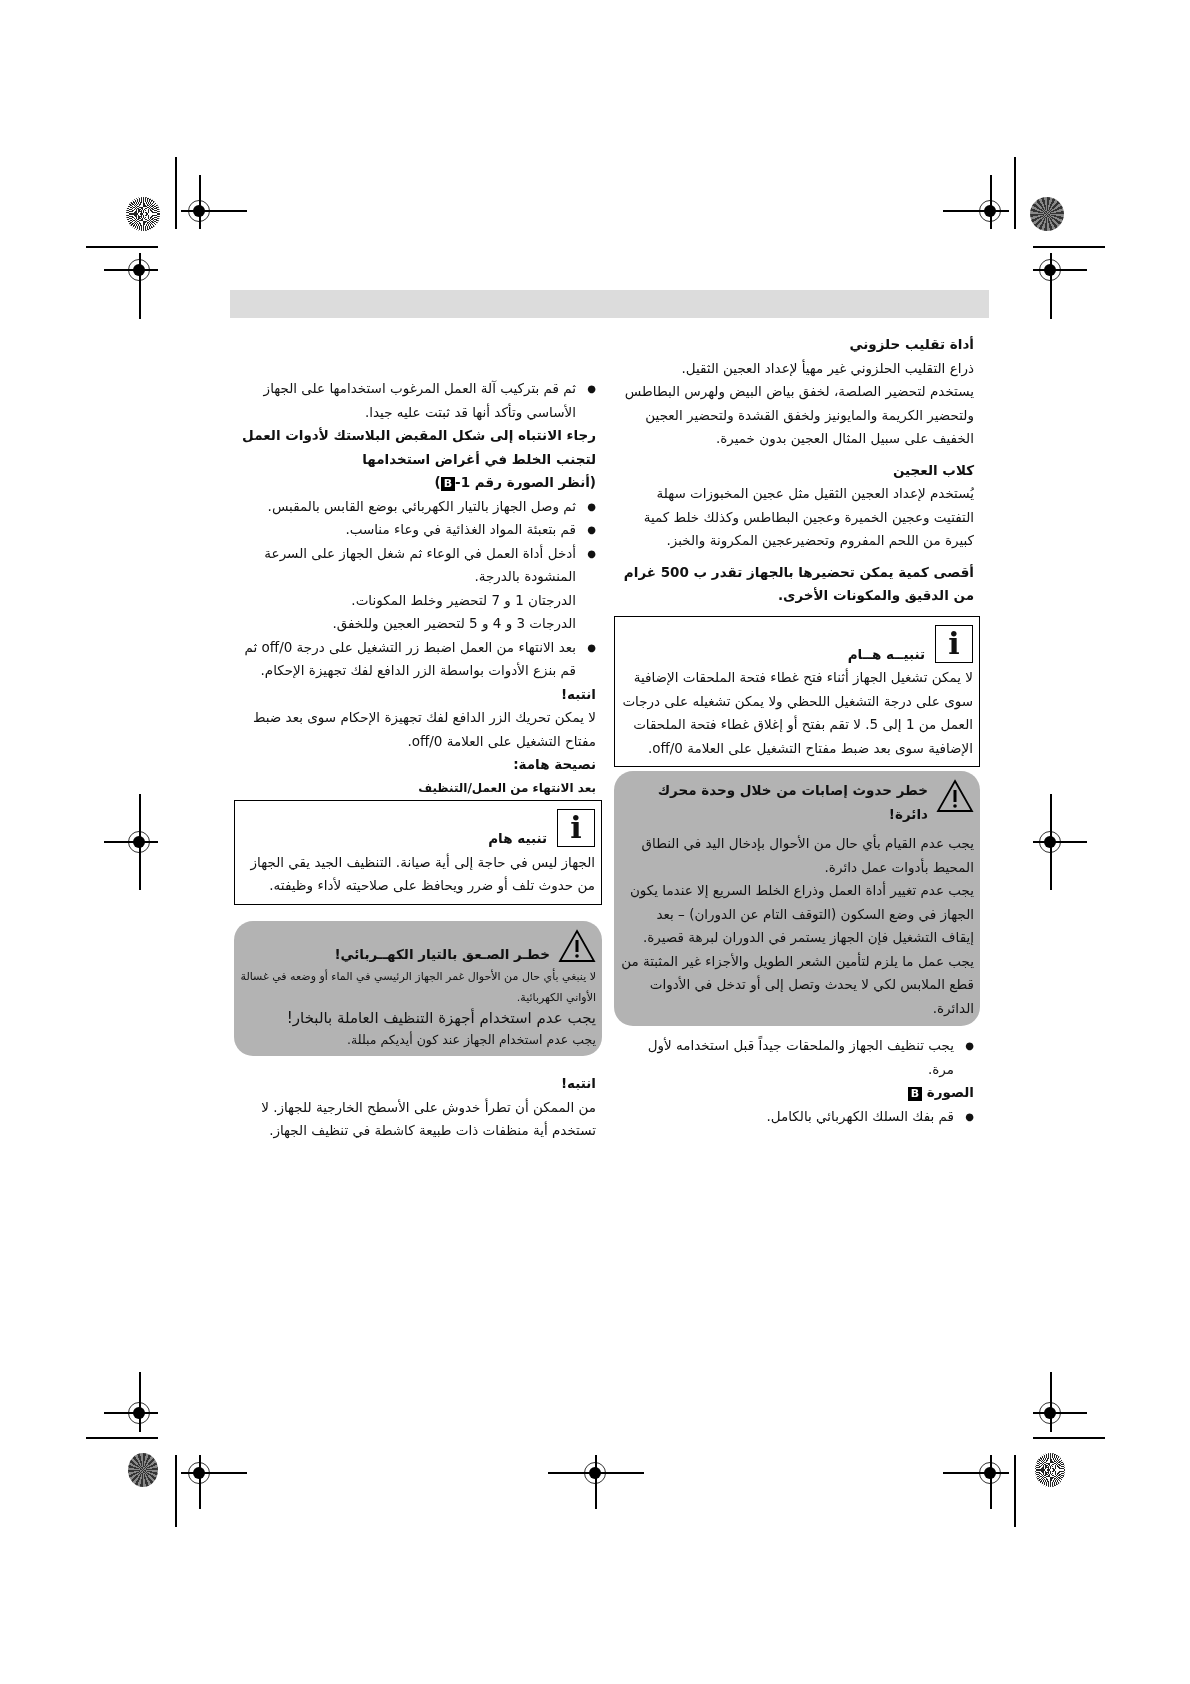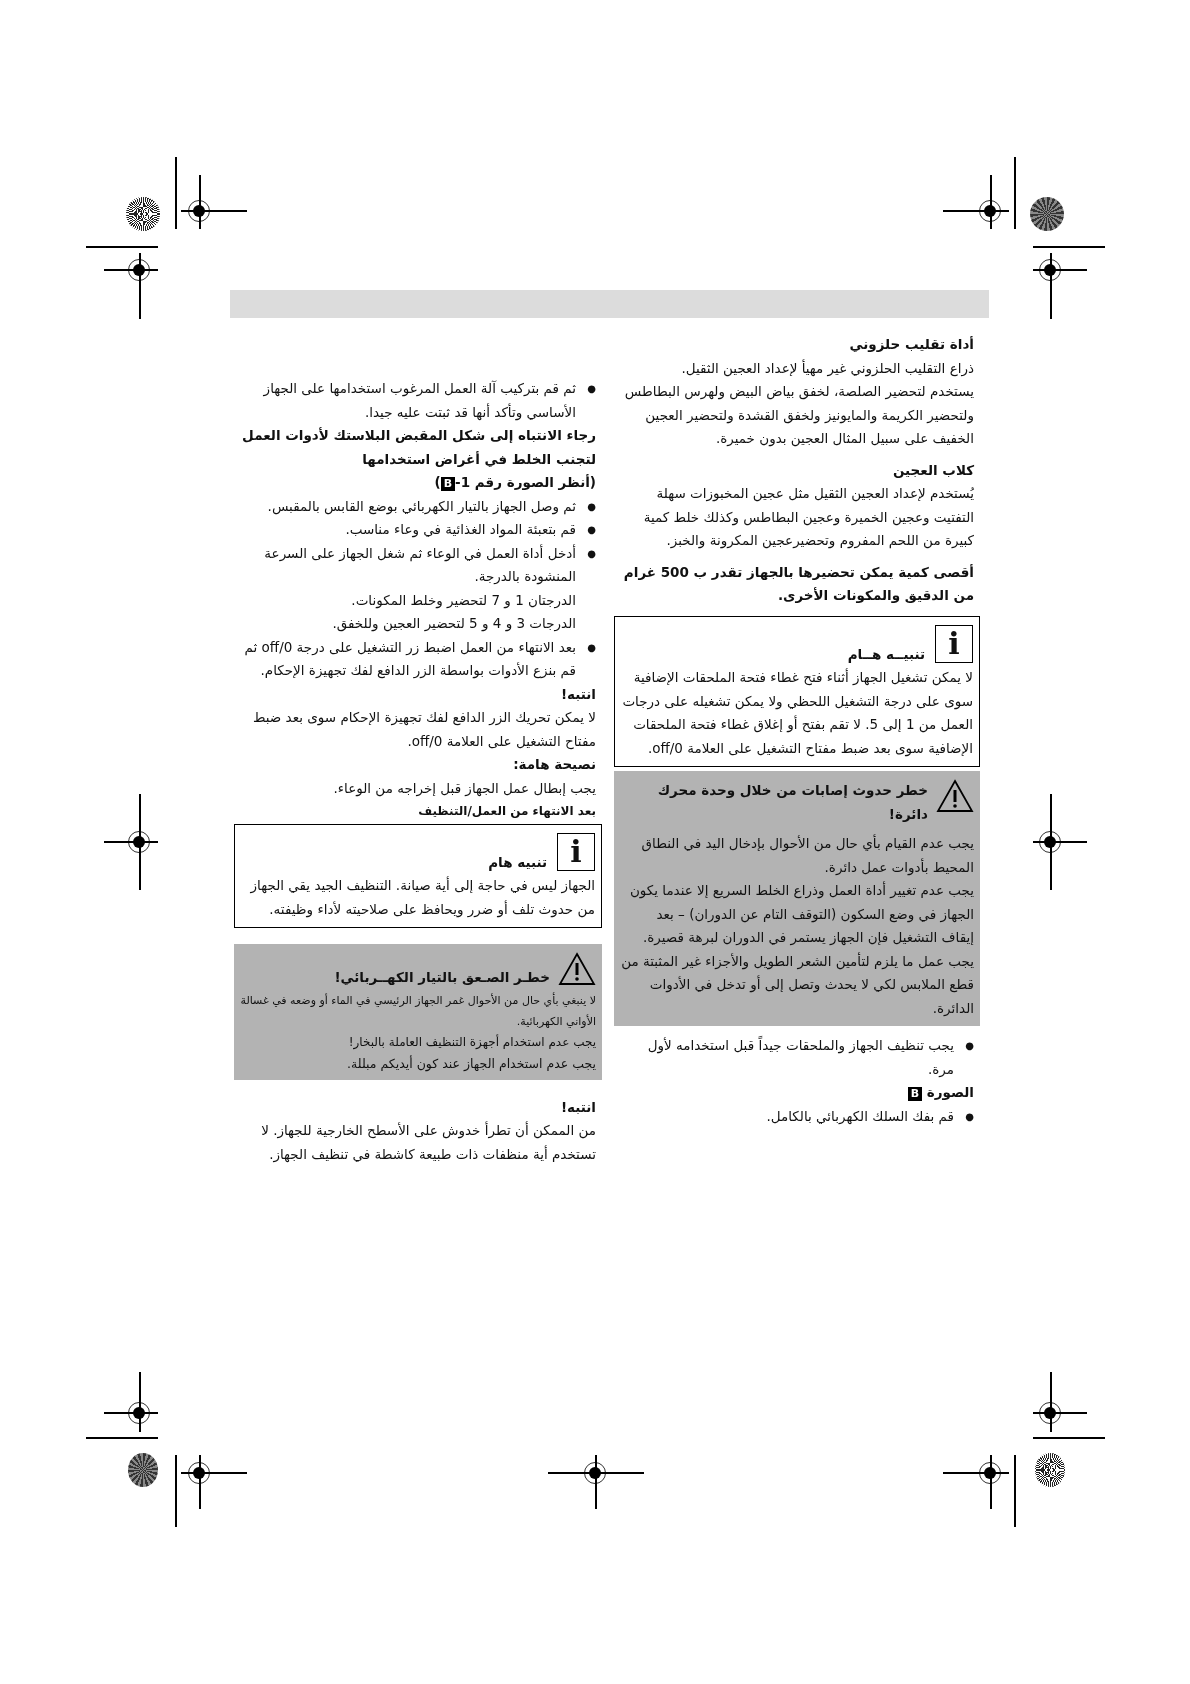--- a/index.html
+++ b/index.html
@@ -12,21 +12,21 @@
   .wheel.light { background: repeating-conic-gradient(#222 0deg 4deg, #fff 4deg 8deg); }
   .wheel.dark { background: repeating-conic-gradient(#333 0deg 10deg, #888 10deg 20deg); }
   .header-bar { position: absolute; left: 230px; top: 290px; width: 759px; height: 28px; background: #dcdcdc; }
   .col { position: absolute; direction: rtl; text-align: right; font-size: 13.5px; line-height: 23.5px; }
   .col p { margin: 0; }
   .h { font-weight: bold; }
   .sec-title { font-weight: bold; font-size: 12px; margin: 6px 0 8px 0; }
   .bullet { position: relative; padding-right: 20px; }
   .bullet::before { content: "●"; position: absolute; right: 0; top: 0; font-size: 10px; }
   .infobox { border: 1.5px solid #000; padding: 8px 6px 6px 6px; background: #fff; }
-  .warnbox { background: #b3b3b3; padding: 8px 6px 6px 6px; }
+  .warnbox { background: #b3b3b3; padding: 8px 6px 6px 6px; border-radius: 19px; }
   .iicon { display: inline-block; width: 36px; height: 36px; border: 1.5px solid #000; text-align: center; font-family: "DejaVu Serif", serif; font-weight: bold; font-size: 30px; line-height: 36px; float: right; margin-left: 10px; }
   .tri { float: right; width: 38px; height: 34px; margin-left: 8px; }
   .boxhead { font-weight: bold; overflow: hidden; }
   .clear { clear: both; }
   .bbadge { display: inline-block; border: 1.5px solid #000; font-weight: bold; font-size: 11px; line-height: 12px; padding: 0 2px; background: #fff; }
   .bbadge.inv { background: #000; color: #fff; }
   .gap { height: 8px; }
 </style>
 </head>
 <body>
@@ -141,21 +141,20 @@
   </p>
   <p class="bullet">ثم وصل الجهاز بالتيار الكهربائي بوضع القابس بالمقبس.</p>
   <p class="bullet">قم بتعبئة المواد الغذائية في وعاء مناسب.</p>
   <p class="bullet">أدخل أداة العمل في الوعاء ثم شغل الجهاز على السرعة المنشودة بالدرجة.</p>
   <p style="padding-right:20px;">الدرجتان 1 و 7 لتحضير وخلط المكونات.</p>
   <p style="padding-right:20px;">الدرجات 3 و 4 و 5 لتحضير العجين وللخفق.</p>
   <p class="bullet">بعد الانتهاء من العمل اضبط زر التشغيل على درجة off/0 ثم قم بنزع الأدوات بواسطة الزر الدافع لفك تجهيزة الإحكام.</p>
   <p class="h">انتبه!</p>
   <p>لا يمكن تحريك الزر الدافع لفك تجهيزة الإحكام سوى بعد ضبط مفتاح التشغيل على العلامة off/0.</p>
   <p class="h">نصيحة هامة:</p>
-  <p>يجب إبطال عمل الجهاز قبل إخراجه من الوعاء.</p>
   <p class="sec-title">بعد الانتهاء من العمل/التنظيف</p>
 
   <div class="infobox" style="margin-right:-6px;margin-left:-4px;">
     <div class="boxhead">
       <span class="iicon">i</span>
       <div style="height:18px;"></div>
       <span>تنبيه هام</span>
     </div>
     <div class="clear"></div>
     <p>الجهاز ليس في حاجة إلى أية صيانة. التنظيف الجيد يقي الجهاز من حدوث تلف أو ضرر ويحافظ على صلاحيته لأداء وظيفته.</p>
@@ -166,20 +165,20 @@
       <svg class="tri" viewBox="0 0 38 34">
         <polygon points="19,2 36,32 2,32" fill="none" stroke="#000" stroke-width="1.8"></polygon>
         <rect x="17.5" y="11" width="3" height="12" fill="#000"></rect>
         <circle cx="19" cy="27" r="1.8" fill="#000"></circle>
       </svg>
       <div style="height:14px;"></div>
       <span>خطـر الصـعق بالتيار الكهــربائي!</span>
     </div>
     <div class="clear"></div>
     <p style="font-size:11px;line-height:21px;">لا ينبغي بأي حال من الأحوال غمر الجهاز الرئيسي في الماء أو وضعه في غسالة الأواني الكهربائية.</p>
-    <p style="font-size:12px;line-height:21px;">يجب عدم استخدام أجهزة التنظيف العاملة بالبخار!</p>
+    <p style="font-size:15px;line-height:21px;">يجب عدم استخدام أجهزة التنظيف العاملة بالبخار!</p>
     <p style="font-size:12.5px;line-height:21px;">يجب عدم استخدام الجهاز عند كون أيديكم مبللة.</p>
   </div>
 
   <div style="height:16px;"></div>
   <p class="h">انتبه!</p>
   <p>من الممكن أن تطرأ خدوش على الأسطح الخارجية للجهاز. لا تستخدم أية منظفات ذات طبيعة كاشطة في تنظيف الجهاز.</p>
 </div>
 
 </body></html>

